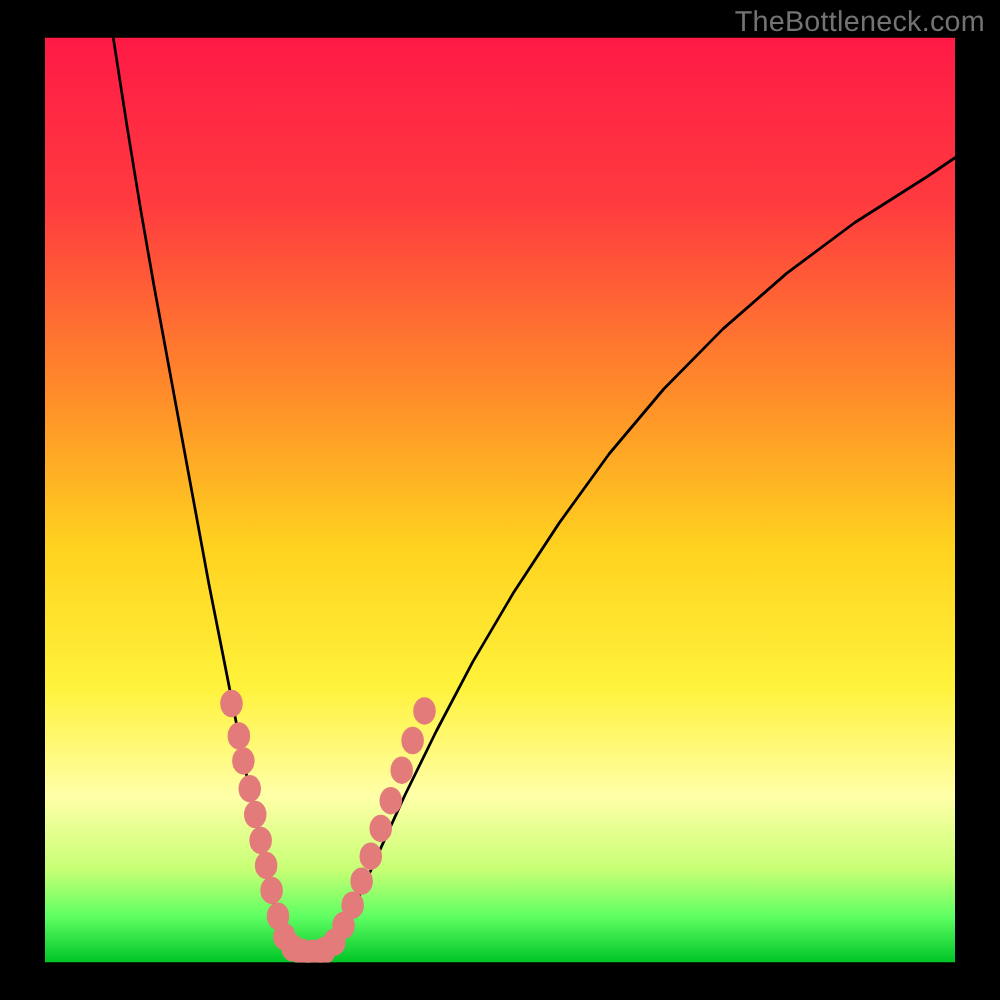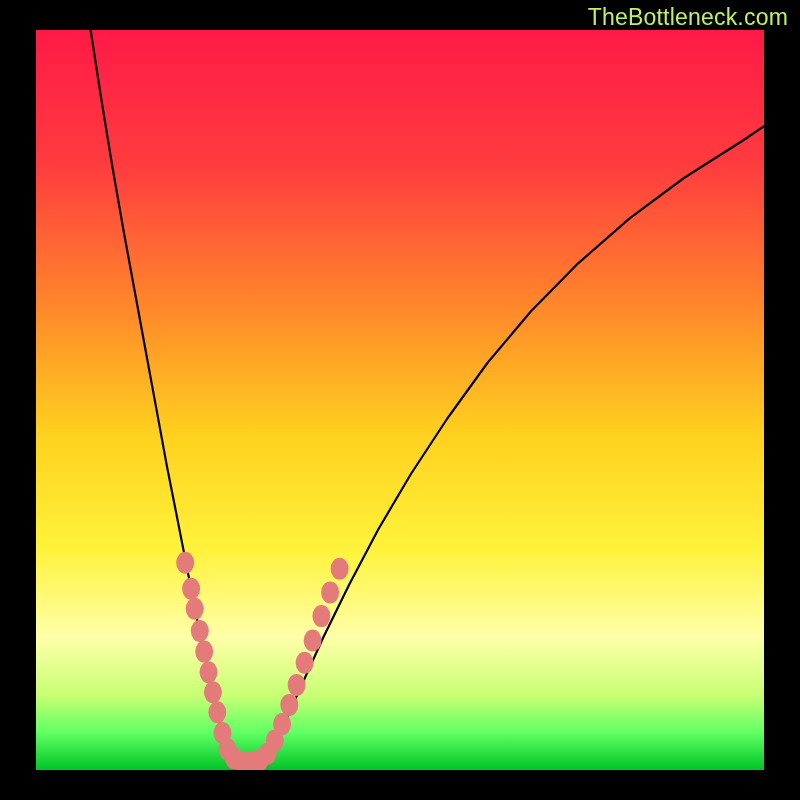--- a/index.html
+++ b/index.html
@@ -24,21 +24,21 @@
     top: 30px;
     left: 36px;
     width: 728px;
     height: 740px;
     
   }
   .watermark {
     position: absolute;
     top: 4px;
     right: 12px;
-    color: #bef264;
+    color: #737373;
     font-size: 23px;
     font-weight: 500;
     letter-spacing: 0.2px;
     user-select: none;
   }
   svg.curve {
     position: absolute;
     top: 0;
     left: 0;
     width: 728px;

